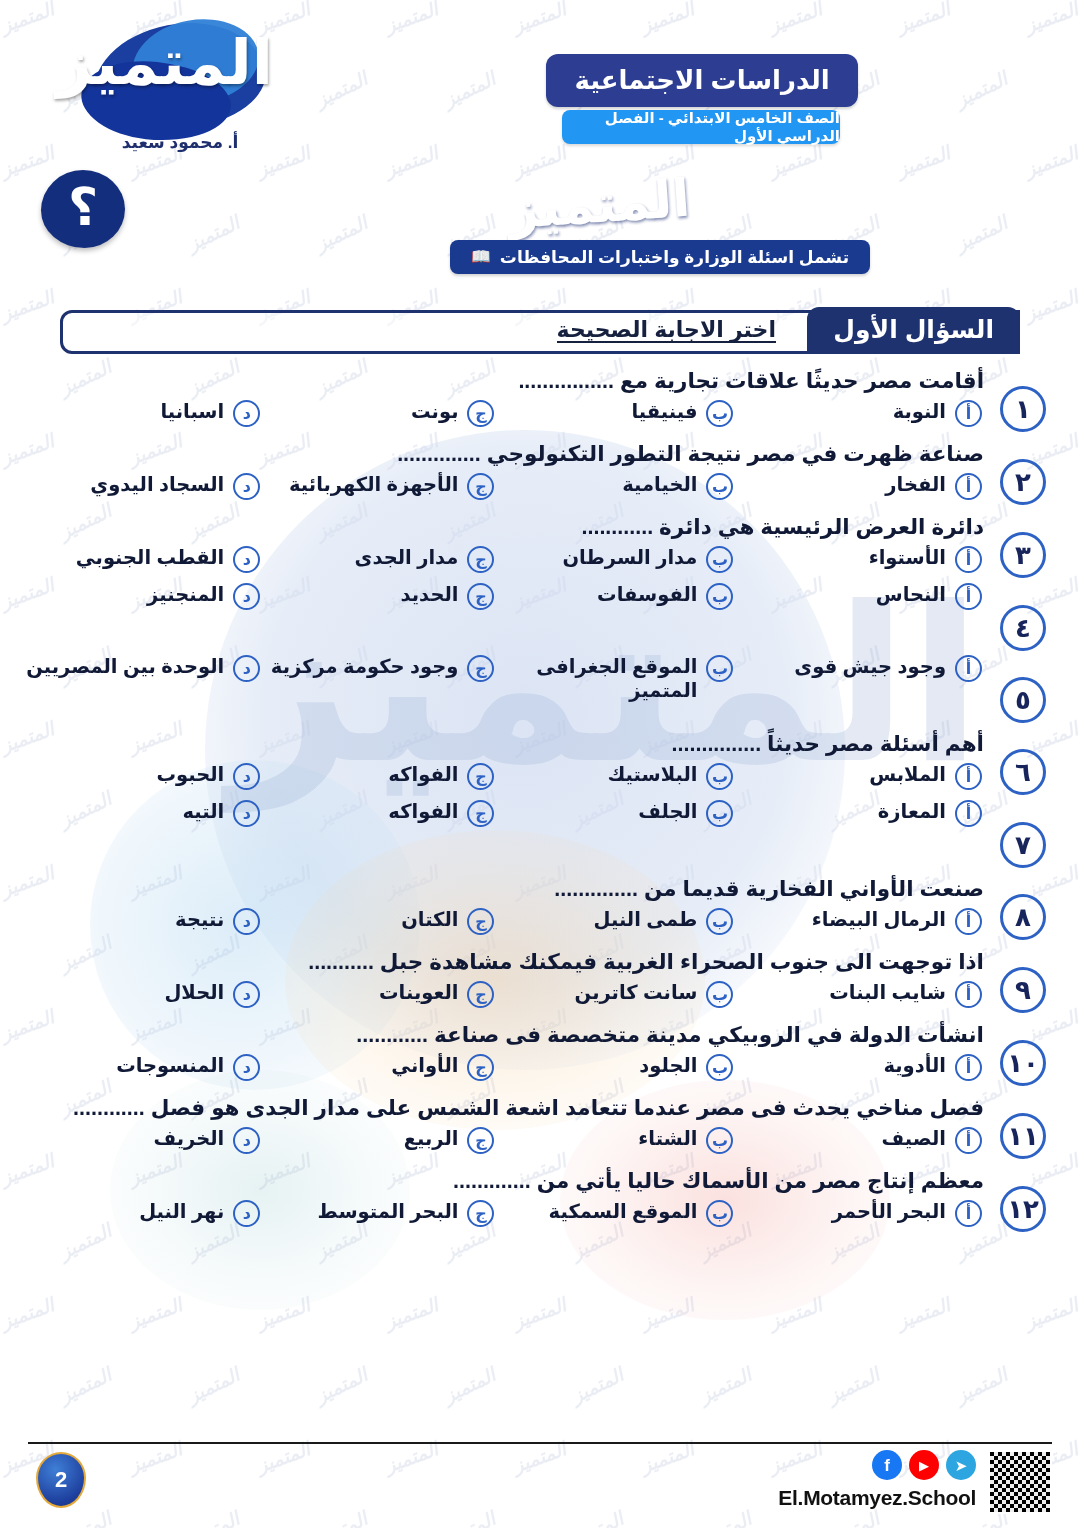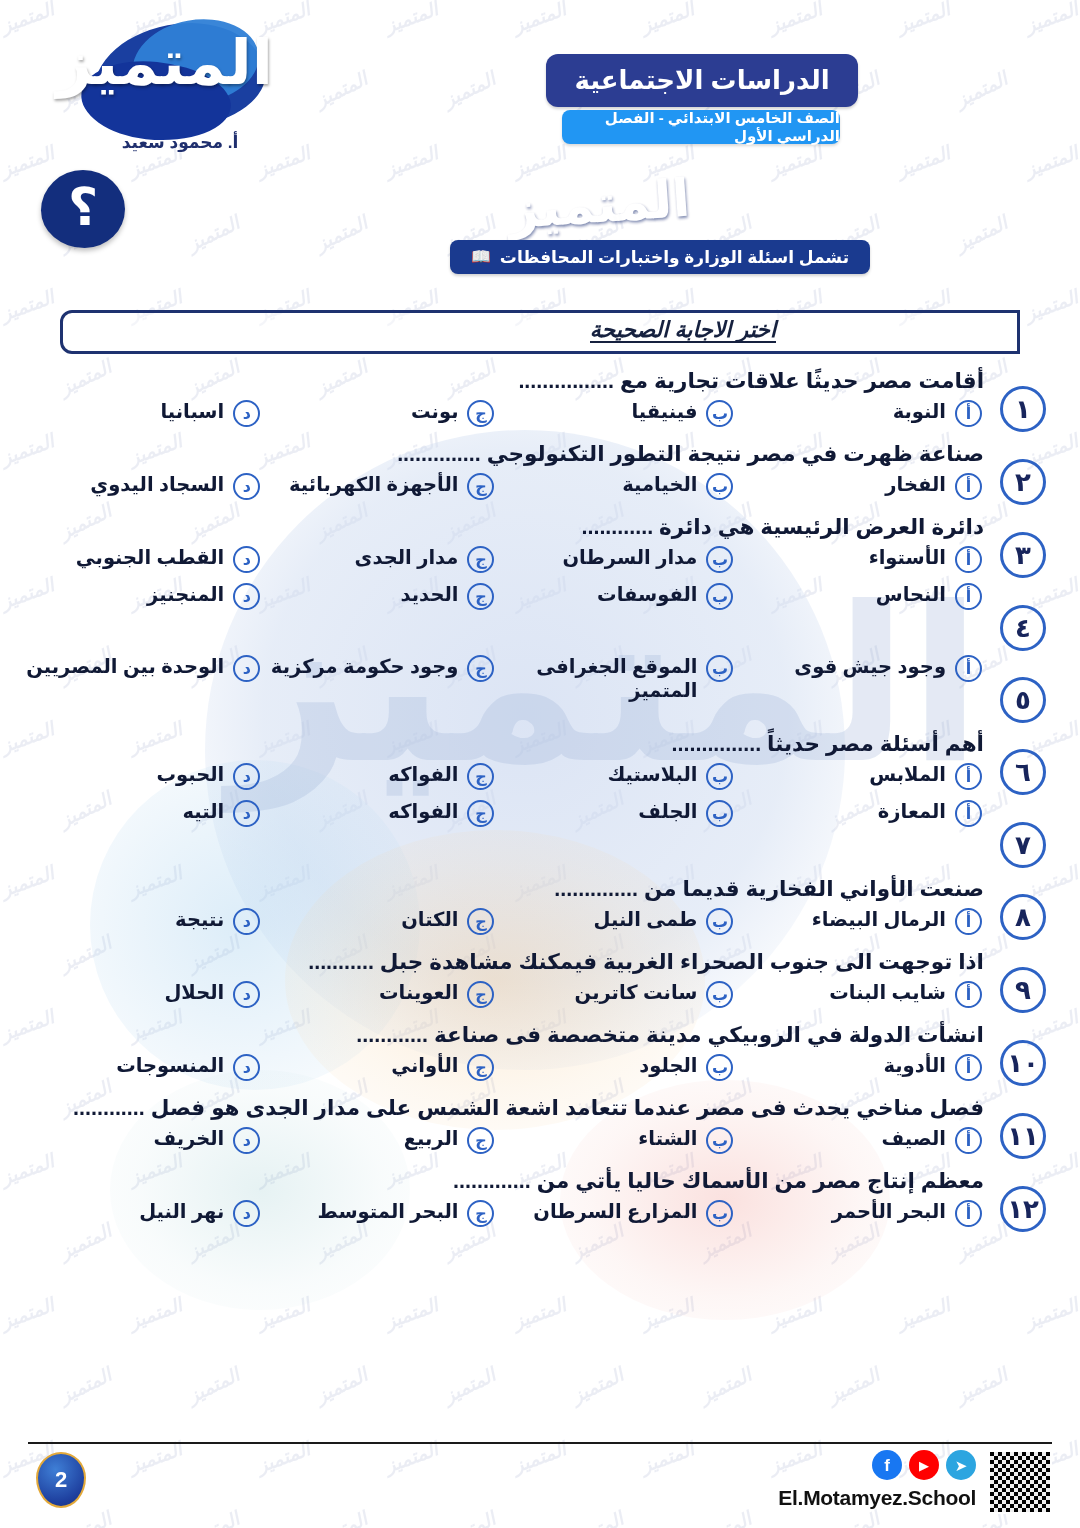--- a/index.html
+++ b/index.html
@@ -263,21 +263,20 @@
     display: flex; align-items: center; justify-content: center;
   }
   .q1bar-label span {
     color: #fff; font-size: 25px; font-weight: 700;
   }
   .q1bar-instr {
     position: absolute;
     right: 226px; top: 0; height: 41px;
     display: flex; align-items: center;
     padding-right: 18px;
-    font-style: italic;
   }
   .q1bar-instr span {
     font-size: 22px; font-weight: 700; color: #16213f;
     border-bottom: 2px solid #16213f;
     line-height: 1.05;
   }
 
   
   .qlist { margin: 8px 34px 0 22px; }
 
@@ -646,20 +645,23 @@
       <span class="t">تشمل اسئلة الوزارة واختبارات المحافظات</span>
       <span class="book-ico">📖</span>
     </div>
   </div>
 
   <div class="q1bar">
     <div class="q1bar-outline"></div>
     <div class="q1bar-instr">
       <span>اختر الاجابة الصحيحة</span>
     </div>
+    <div class="q1bar-label">
+      <span>السؤال الأول</span>
+    </div>
   </div>
 
   <div class="qlist" id="qlist">
       <div class="qrow">
         <div class="qnum">١</div>
         <div class="qbody">
           <div class="qtext">أقامت مصر حديثًا علاقات تجارية مع ................</div>
           <div class="opts">
             <div class="opt o1">
               <div class="opt-mark">أ</div>
@@ -921,21 +923,21 @@
         <div class="qnum">١٢</div>
         <div class="qbody">
           <div class="qtext">معظم إنتاج مصر من الأسماك حاليا يأتي من .............</div>
           <div class="opts">
             <div class="opt o1">
               <div class="opt-mark">أ</div>
               <div class="opt-txt">البحر الأحمر</div>
             </div>
             <div class="opt o2">
               <div class="opt-mark">ب</div>
-              <div class="opt-txt">المزارع السرطان</div>
+              <div class="opt-txt">الموقع السمكية</div>
             </div>
             <div class="opt o3">
               <div class="opt-mark">ج</div>
               <div class="opt-txt">البحر المتوسط</div>
             </div>
             <div class="opt o4">
               <div class="opt-mark">د</div>
               <div class="opt-txt">نهر النيل</div>
             </div>
           </div>

